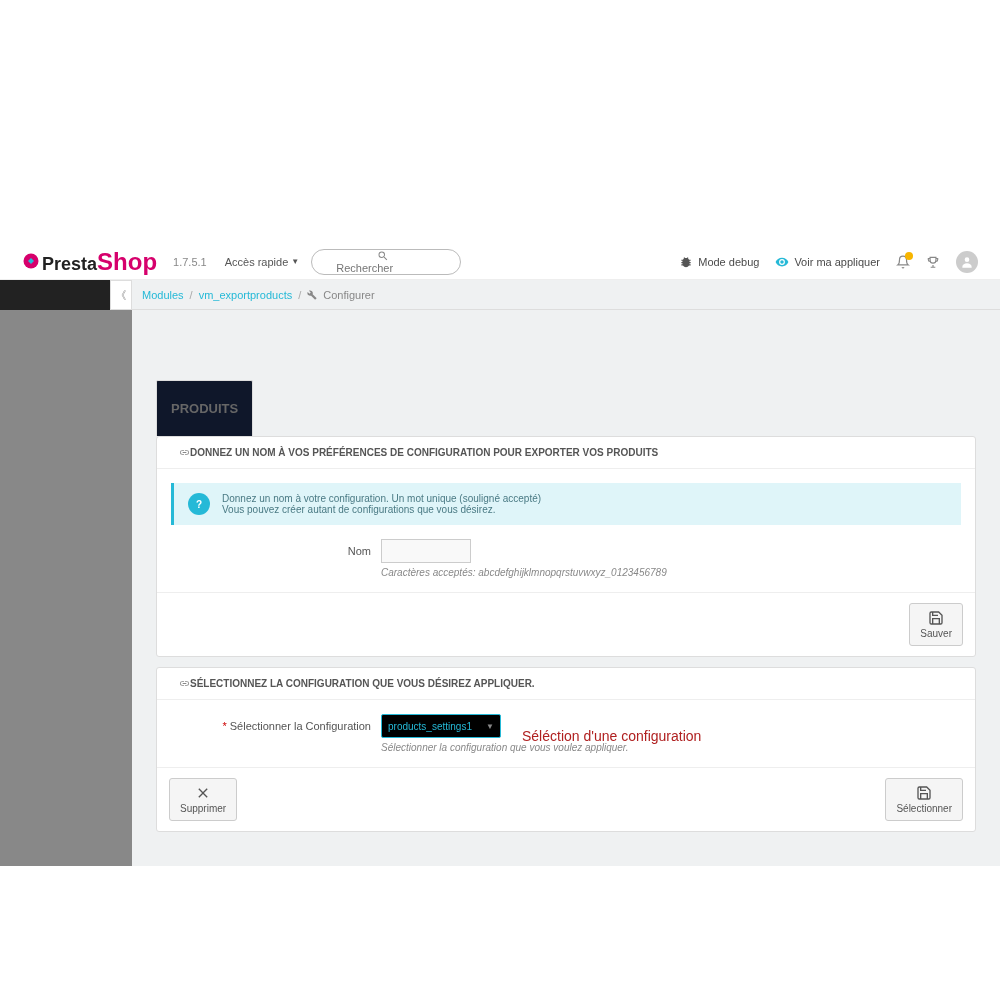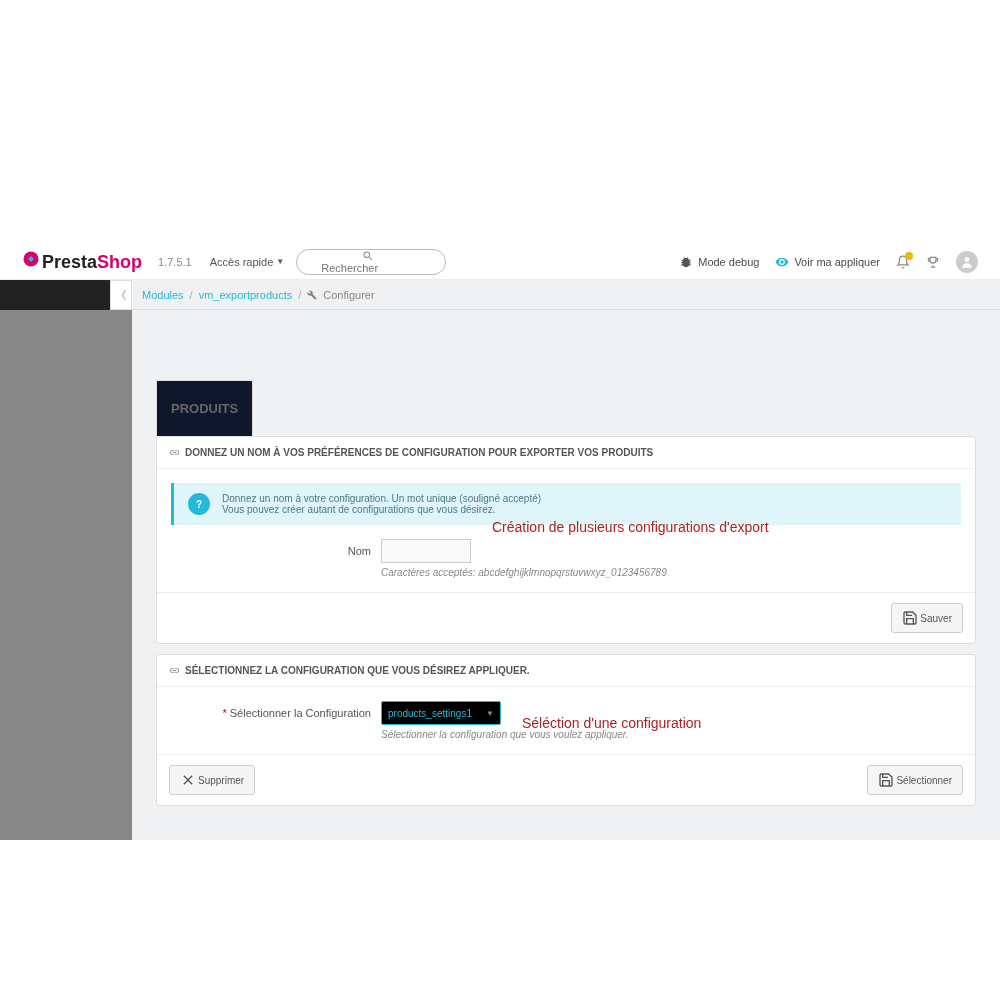--- a/index.html
+++ b/index.html
@@ -2,21 +2,21 @@
 <html><head>
 <meta charset="utf-8">
 <style>
   * { box-sizing: border-box; margin: 0; padding: 0; }
   body { font-family: "Helvetica Neue", Arial, sans-serif; font-size: 12px; background: #fff; color: #555; }
   .whitespace-top { height: 244px; background: #fff; }
   .header { display: flex; align-items: center; height: 36px; padding: 0 22px; background: #fff; border-bottom: 1px solid #eee; }
   .logo { display: flex; align-items: baseline; }
   .logo-icon { width: 18px; height: 18px; margin-right: 2px; }
   .logo-presta { font-weight: 700; font-size: 18px; color: #222; }
-  .logo-shop { font-weight: 700; font-size: 18px; color: #d6006c; }
+  .logo-shop { font-weight: 700; font-size: 24px; color: #d6006c; }
   .version { font-size: 11px; color: #888; margin-left: 16px; }
   .quick-access { margin-left: 18px; font-size: 11px; color: #555; cursor: pointer; display: flex; align-items: center; }
   .caret { margin-left: 3px; font-size: 8px; }
   .search-wrap { margin-left: 12px; display: flex; align-items: center; border: 1px solid #bbb; border-radius: 16px; height: 26px; padding: 0 10px; width: 150px; flex-direction: column; }
   .search-wrap svg { width: 12px; height: 12px; fill: #888; margin-right: 6px; }
   .search-wrap input { border: none; outline: none; font-size: 11px; width: 100px; color: #555; }
   .header-right { margin-left: auto; display: flex; align-items: center; gap: 16px; }
   .hd-item { display: flex; align-items: center; gap: 5px; font-size: 11px; color: #4a4a4a; cursor: pointer; }
   .hd-item svg { width: 14px; height: 14px; }
   .avatar-ico { width: 22px; height: 22px; border-radius: 50%; background: #ccc; display: flex; align-items: center; justify-content: center; }
@@ -26,31 +26,31 @@
   .breadcrumb { display: flex; align-items: center; gap: 6px; padding-left: 10px; }
   .breadcrumb a { color: #25b9d7; text-decoration: none; }
   .breadcrumb .sep { color: #aaa; }
   .breadcrumb .cur { color: #888; }
   .main-wrap { display: flex; background: #eff1f2; min-height: 480px; }
   .sidebar-stub { width: 132px; background: #888; }
   .content { flex: 1; padding: 70px 24px 24px 24px; }
   .tabs { display: flex; }
   .tab { background: #0f172a; padding: 20px 14px; font-size: 13px; font-weight: 600; color: #666; border: 1px solid #ddd; border-bottom: none; border-radius: 2px 2px 0 0; }
   .panel { background: #fff; border: 1px solid #ddd; border-radius: 3px; margin-bottom: 10px; }
-  .panel-head { padding: 10px 12px; border-bottom: 1px solid #eee; font-size: 10px; font-weight: 600; color: #555; display: flex; align-items: center; gap: 5px; }
+  .panel-head { padding: 10px 22px; border-bottom: 1px solid #eee; font-size: 10px; font-weight: 600; color: #555; display: flex; align-items: center; }
   .panel-body { padding: 14px; position: relative; }
   .alert-info { border-left: 3px solid #25b9d7; background: #dff5f9; padding: 10px 14px; display: flex; align-items: center; gap: 12px; font-size: 10px; color: #4a7a84; margin-bottom: 14px; }
   .alert-ico { width: 22px; height: 22px; border-radius: 50%; background: #25b9d7; color: #fff; display: flex; align-items: center; justify-content: center; font-weight: 700; flex-shrink: 0; }
   .form-row { display: flex; align-items: center; gap: 10px; margin-bottom: 4px; }
   .form-label { width: 200px; text-align: right; font-size: 11px; color: #555; }
   .form-label .req { color: #c00; margin-right: 3px; }
   .form-input { border: 1px solid #ccc; height: 24px; width: 90px; padding: 0 6px; font-size: 11px; background: #f9f9f9; }
   .form-help { font-size: 10px; font-style: italic; color: #888; margin-left: 210px; margin-top: 3px; }
   .panel-foot { border-top: 1px solid #eee; padding: 10px 12px; display: flex; }
-  .btn { border: 1px solid #ccc; background: #f5f5f5; border-radius: 3px; padding: 6px 10px; display: flex; flex-direction: row; align-items: center; gap: 2px; font-size: 10px; color: #555; cursor: pointer; min-width: 44px; }
+  .btn { border: 1px solid #ccc; background: #f5f5f5; border-radius: 3px; padding: 6px 10px; display: flex; flex-direction: column; align-items: center; gap: 2px; font-size: 10px; color: #555; cursor: pointer; min-width: 44px; }
   .btn svg { width: 16px; height: 16px; }
   .btn-right { margin-left: auto; }
   .select-box { border: 1px solid #25b9d7; height: 24px; width: 120px; padding: 0 6px; font-size: 10px; color: #25b9d7; background: #000000; display: flex; align-items: center; justify-content: space-between; border-radius: 2px; }
   .annot { color: #b02020; font-size: 14px; position: absolute; }
   .annot1 { top: 50px; left: 335px; }
   .annot2 { top: 28px; left: 365px; }
   .notif-badge { position: relative; }
   .notif-dot { position: absolute; top: -3px; right: -3px; width: 8px; height: 8px; border-radius: 50%; background: #f7b500; }
 </style>
 </head>
@@ -146,21 +146,20 @@
           <div>
             <div>Donnez un nom à votre configuration. Un mot unique (souligné accepté)</div>
             <div>Vous pouvez créer autant de configurations que vous désirez.</div>
           </div>
         </div>
         <div class="form-row">
           <label class="form-label">Nom</label>
           <input class="form-input" type="text" style="">
         </div>
         <div class="form-help">Caractères acceptés: abcdefghijklmnopqrstuvwxyz_0123456789</div>
-        <div class="annot annot1">Création de plusieurs configurations d'export</div>
       </div>
       <div class="panel-foot">
         <button class="btn btn-right">
           <svg viewBox="0 0 24 24" fill="none" stroke="#555" stroke-width="2">
               <path d="M19 21H5a2 2 0 01-2-2V5a2 2 0 012-2h11l5 5v11a2 2 0 01-2 2z"></path>
               <path d="M17 21v-8H7v8M7 3v5h8"></path>
             </svg>
           <span>Sauver</span>
         </button>
       </div>

